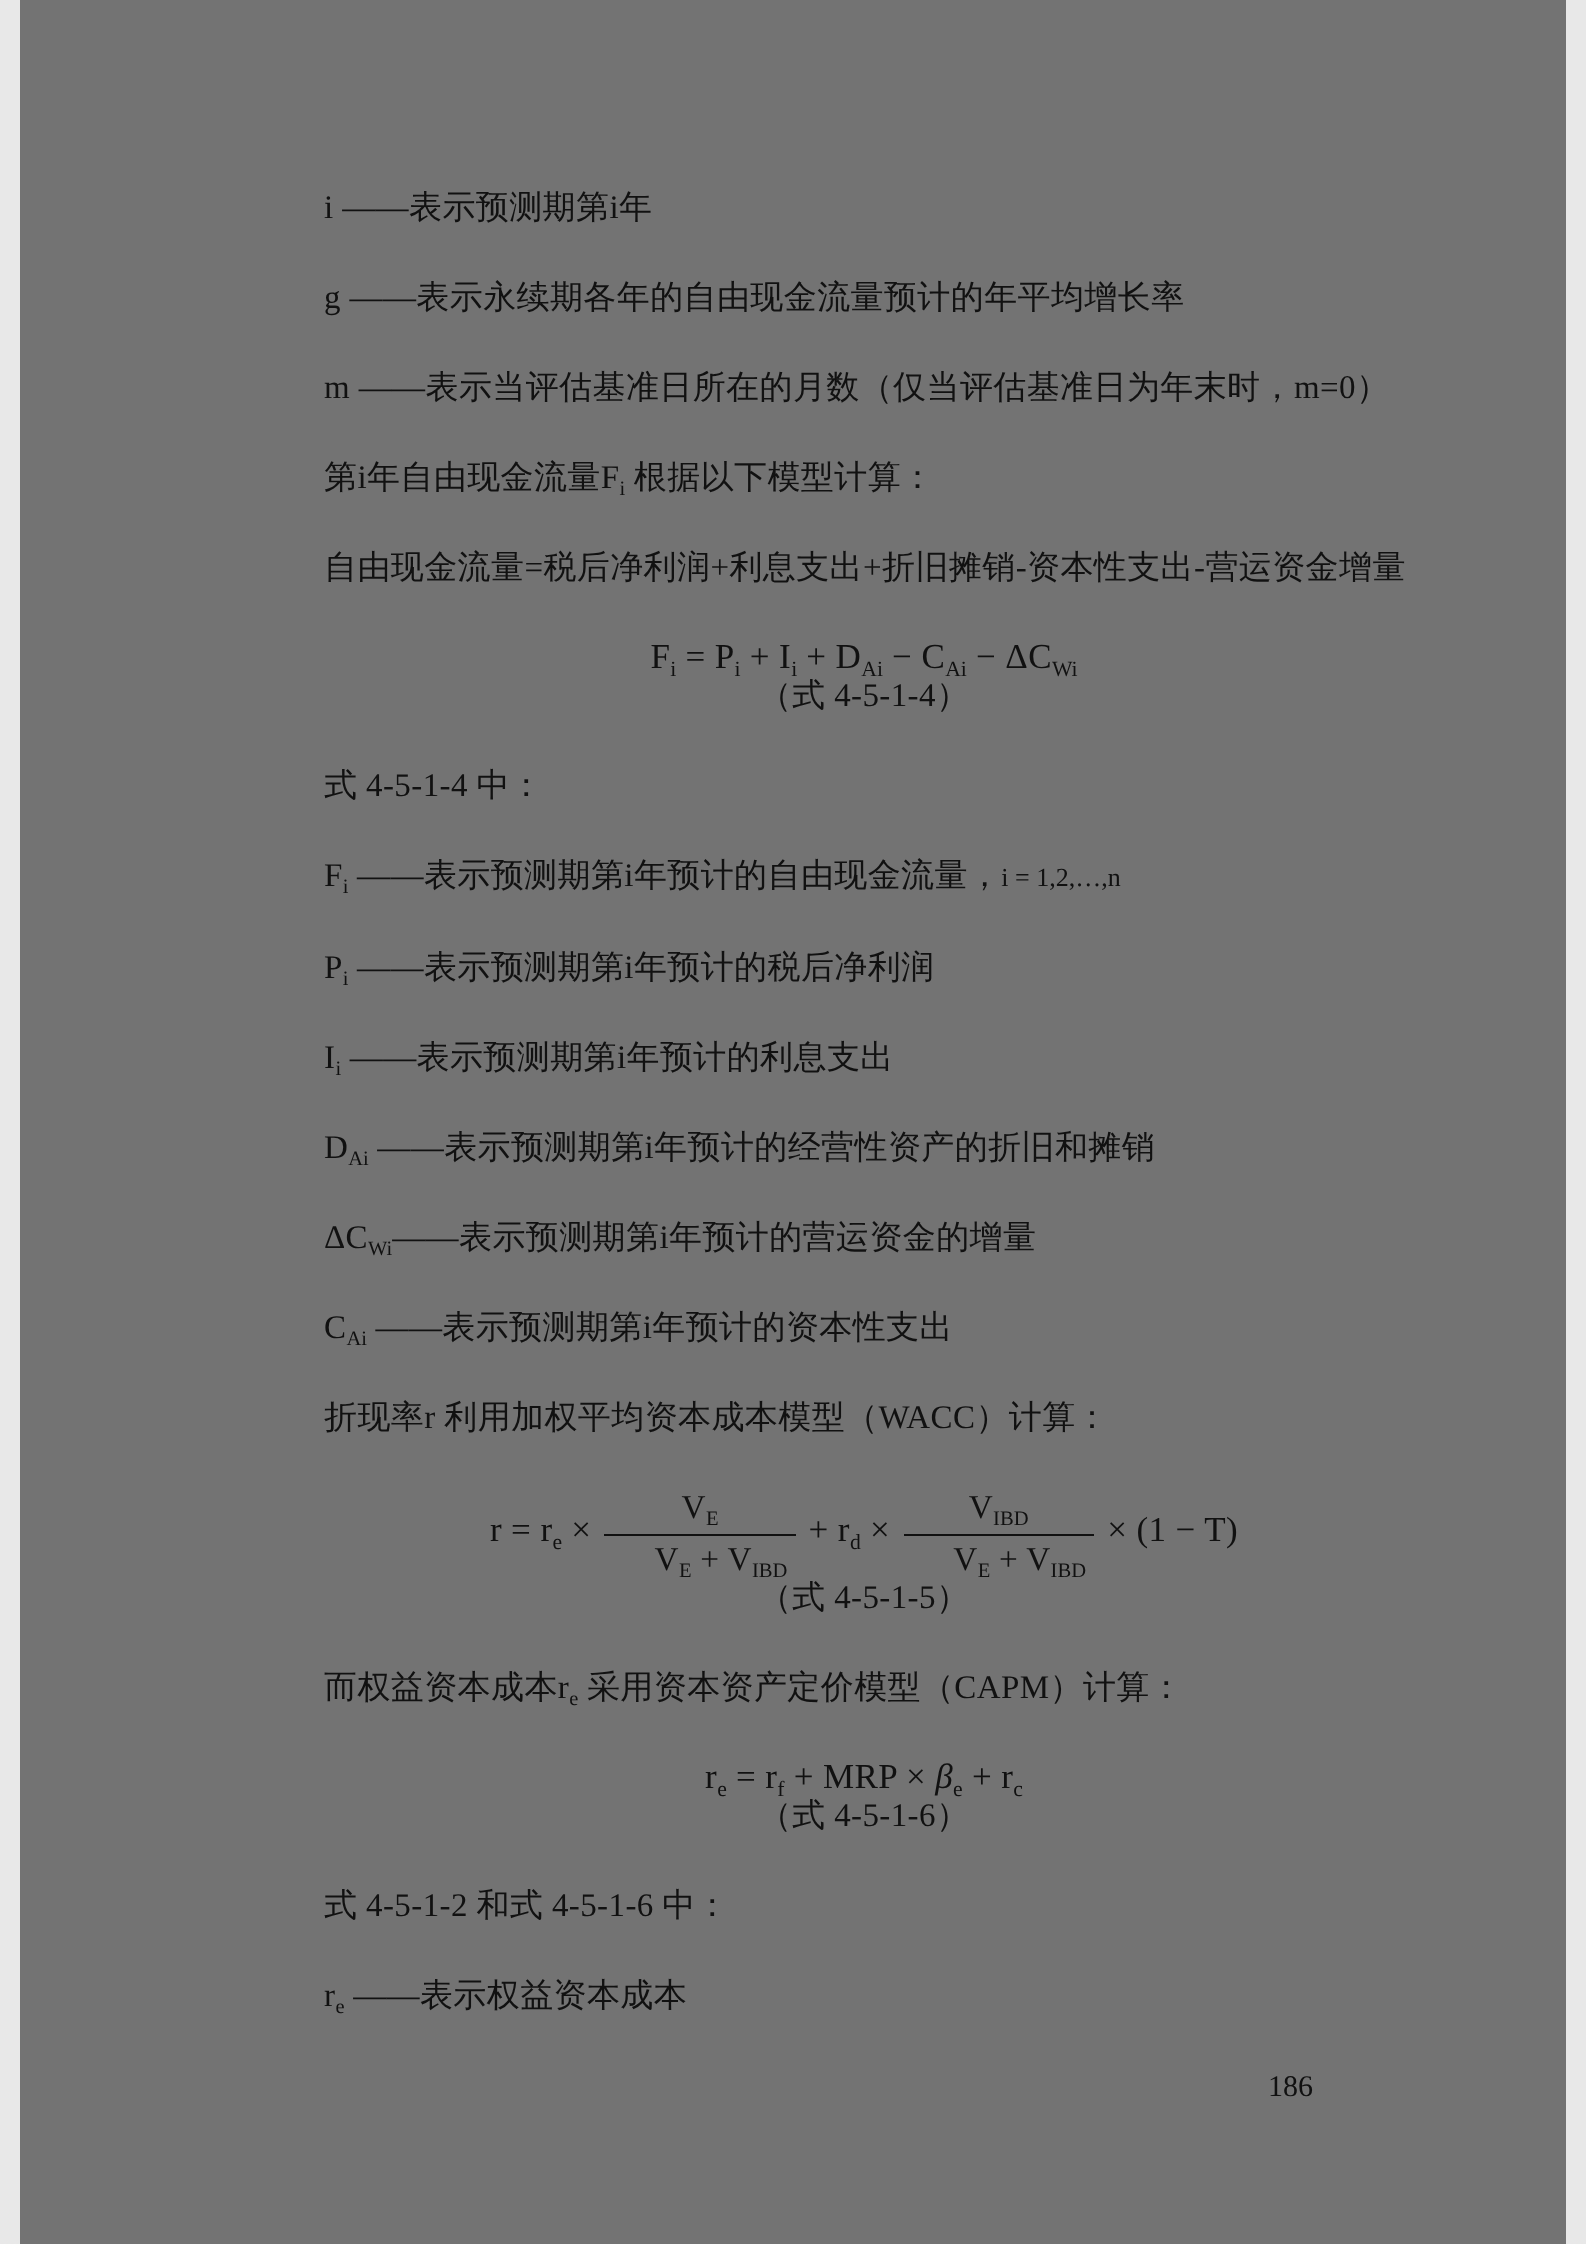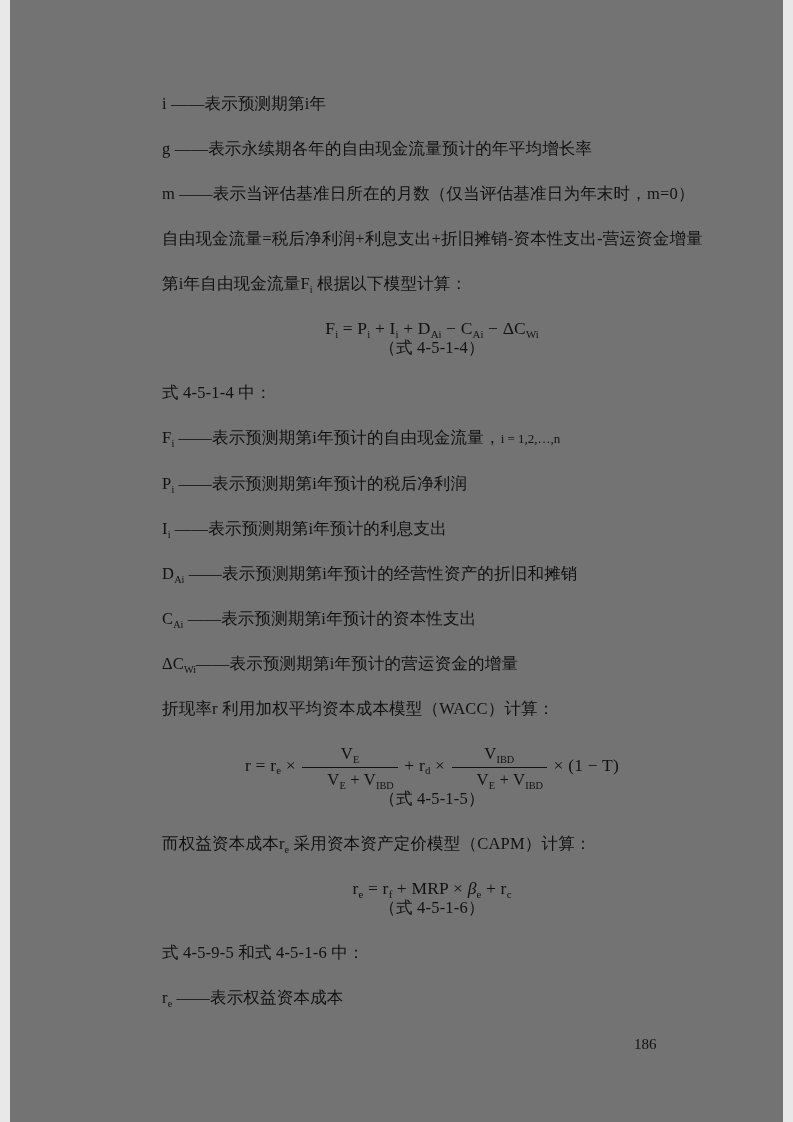--- a/index.html
+++ b/index.html
@@ -66,48 +66,48 @@
 </style>
 </head>
 <body>
 
 <div class="page">
   <div class="doc-body">
 
     <p class="line">i ——表示预测期第i年</p>
     <p class="line">g ——表示永续期各年的自由现金流量预计的年平均增长率</p>
     <p class="line">m ——表示当评估基准日所在的月数（仅当评估基准日为年末时，m=0）</p>
+    <p class="line">第i年自由现金流量F<sub>i</sub> 根据以下模型计算：</p>
     <p class="line">自由现金流量=税后净利润+利息支出+折旧摊销-资本性支出-营运资金增量</p>
-    <p class="line">第i年自由现金流量F<sub>i</sub> 根据以下模型计算：</p>
 
     <p class="line fline">
       <span class="fexpr">F<sub>i</sub> = P<sub>i</sub> + I<sub>i</sub> + D<sub>Ai</sub> − C<sub>Ai</sub> − ΔC<sub>Wi</sub></span>
       <span class="flabel">（式 4-5-1-4）</span>
     </p>
 
     <p class="line">式 4-5-1-4 中：</p>
     <p class="line">F<sub>i</sub> ——表示预测期第i年预计的自由现金流量，<span class="sm">i = 1,2,…,n</span></p>
     <p class="line">P<sub>i</sub> ——表示预测期第i年预计的税后净利润</p>
     <p class="line">I<sub>i</sub> ——表示预测期第i年预计的利息支出</p>
     <p class="line">D<sub>Ai</sub> ——表示预测期第i年预计的经营性资产的折旧和摊销</p>
+    <p class="line">ΔC<sub>Wi</sub>——表示预测期第i年预计的营运资金的增量</p>
     <p class="line">C<sub>Ai</sub> ——表示预测期第i年预计的资本性支出</p>
-    <p class="line">ΔC<sub>Wi</sub>——表示预测期第i年预计的营运资金的增量</p>
     <p class="line">折现率r 利用加权平均资本成本模型（WACC）计算：</p>
 
     <p class="line fline">
       <span class="fexpr">r = r<sub>e</sub> × <span class="frac"><span class="num">V<sub>E</sub></span><span class="den">V<sub>E</sub> + V<sub>IBD</sub></span></span> + r<sub>d</sub> × <span class="frac"><span class="num">V<sub>IBD</sub></span><span class="den">V<sub>E</sub> + V<sub>IBD</sub></span></span> × (1 − T)</span>
       <span class="flabel">（式 4-5-1-5）</span>
     </p>
 
     <p class="line">而权益资本成本r<sub>e</sub> 采用资本资产定价模型（CAPM）计算：</p>
 
     <p class="line fline">
       <span class="fexpr">r<sub>e</sub> = r<sub>f</sub> + MRP × <span class="it">β</span><sub>e</sub> + r<sub>c</sub></span>
       <span class="flabel">（式 4-5-1-6）</span>
     </p>
 
-    <p class="line">式 4-5-9-5 和式 4-5-1-6 中：</p>
+    <p class="line">式 4-5-1-2 和式 4-5-1-6 中：</p>
     <p class="line">r<sub>e</sub> ——表示权益资本成本</p>
 
   </div>
 
   <div class="pagenum">186</div>
 </div>
 
 </body></html>

